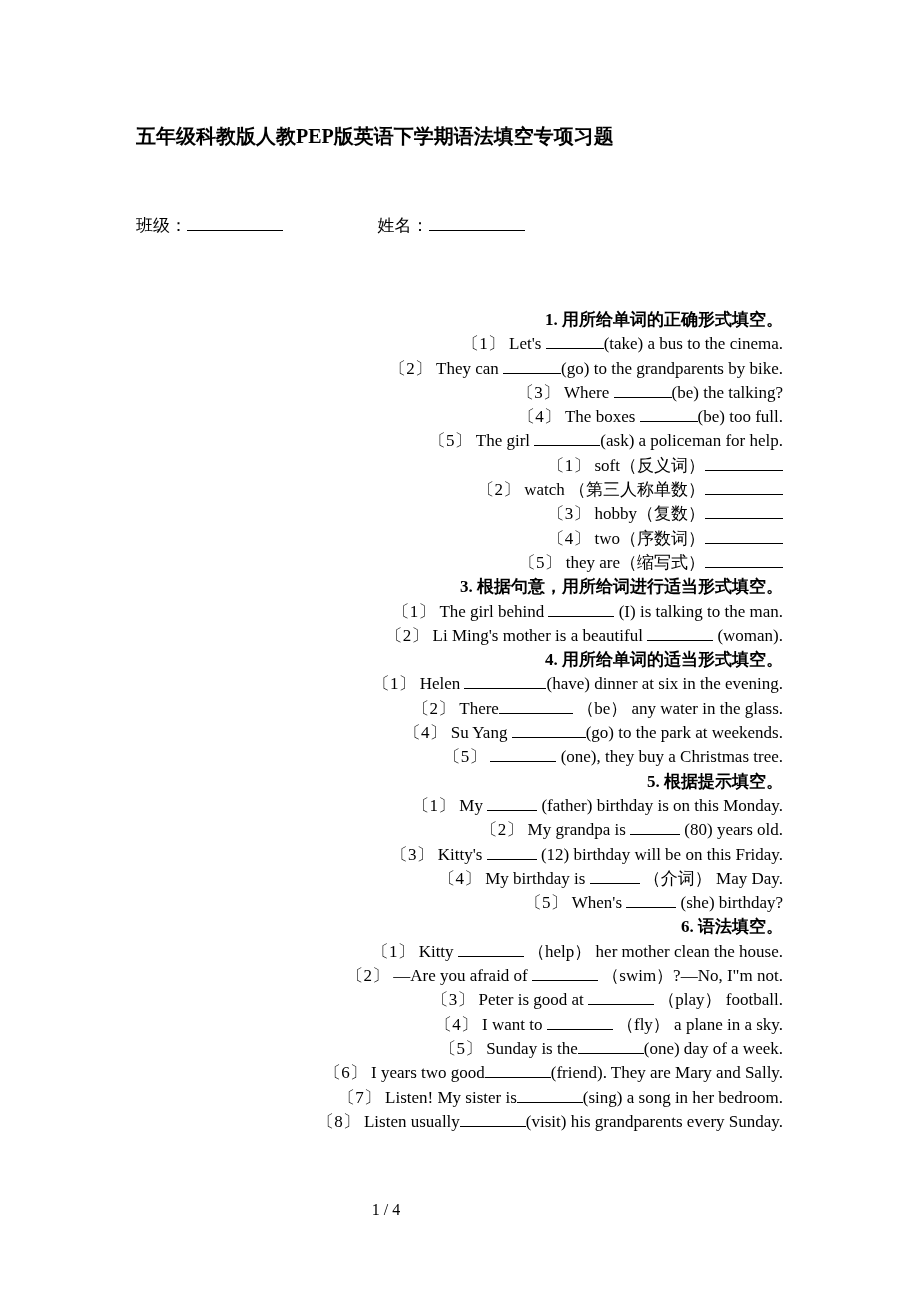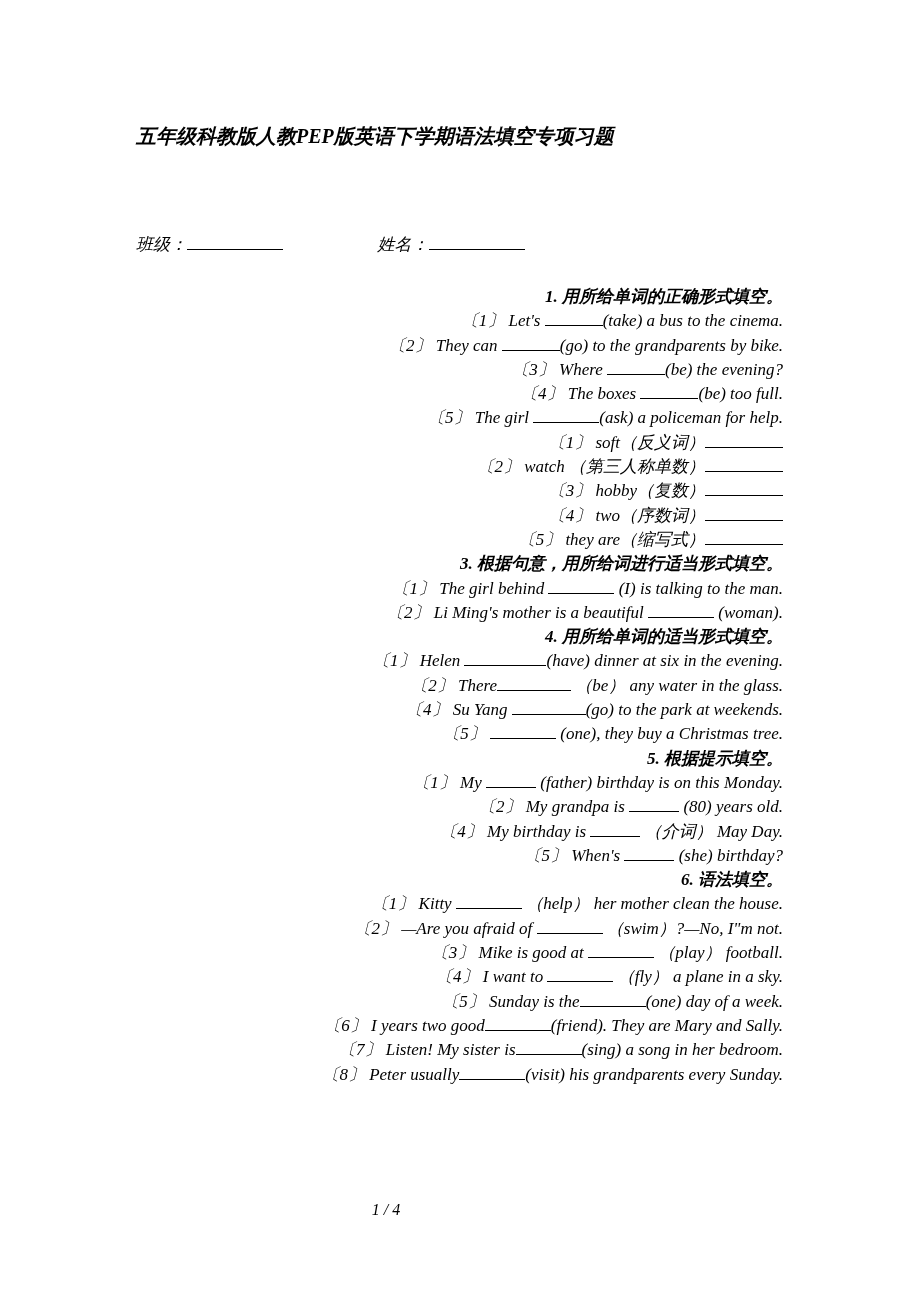--- a/index.html
+++ b/index.html
@@ -13,21 +13,20 @@
     position: relative;
     font-family: "Liberation Serif", "DejaVu Serif", serif;
     color: #000000;
     overflow: hidden;
   }
   .page {
     position: absolute;
     left: 0; top: 0;
     width: 920px;
     height: 1302px;
-    font-style: italic;
   }
 
   
   .doc-title {
     position: absolute;
     left: 136px;
     top: 122px;
     width: 650px;
     font-size: 20px;
     font-weight: bold;
@@ -41,36 +40,35 @@
     position: absolute;
     left: 136px;
     top: 213px;
     width: 650px;
     font-size: 17px;
     line-height: 26px;
   }
   .idline .field {
     display: inline-block;
     white-space: nowrap;
-    margin-top: 19px;
   }
   .idline .gap { display: inline-block; width: 86px; }
   .blank-rule {
     display: inline-block;
     border-bottom: 1px solid #000;
     height: 13px;
     vertical-align: baseline;
   }
   .rule-id { width: 96px; }
 
   
   .body-block {
     position: absolute;
     left: 100px;
-    top: 285px;
+    top: 308px;
     width: 683px;
     text-align: right;
     font-size: 17px;
     line-height: 24.3px;
   }
   .sec-head {
     font-weight: bold;
     white-space: nowrap;
   }
   .q-line {
@@ -110,47 +108,48 @@
   <div class="idline">
     <span class="field"><span>班级：</span><span class="blank-rule rule-id"></span></span>
     <span class="gap"></span>
     <span class="field"><span>姓名：</span><span class="blank-rule rule-id"></span></span>
   </div>
 
   <div class="body-block" id="body-block">
       <div class="sec-head">1. 用所给单词的正确形式填空。</div>
       <div class="q-line"><span class="bk">〔1〕</span><span> Let's </span><span class="u u-m"></span><span>(take) a bus to the cinema.</span></div>
       <div class="q-line"><span class="bk">〔2〕</span><span> They can </span><span class="u u-m"></span><span>(go) to the grandparents by bike.</span></div>
-      <div class="q-line"><span class="bk">〔3〕</span><span> Where </span><span class="u u-m"></span><span>(be) the evening?</span></div>
+      <div class="q-line"><span class="bk">〔3〕</span><span> Where </span><span class="u u-m"></span><span>(be) the talking?</span></div>
       <div class="q-line"><span class="bk">〔4〕</span><span> The boxes </span><span class="u u-m"></span><span>(be) too full.</span></div>
       <div class="q-line"><span class="bk">〔5〕</span><span> The girl </span><span class="u u-l"></span><span>(ask) a policeman for help.</span></div>
       <div class="q-line"><span class="bk">〔1〕</span><span> soft（反义词）</span><span class="u u-ans"></span><span></span></div>
       <div class="q-line"><span class="bk">〔2〕</span><span> watch （第三人称单数）</span><span class="u u-ans"></span><span></span></div>
       <div class="q-line"><span class="bk">〔3〕</span><span> hobby（复数）</span><span class="u u-ans"></span><span></span></div>
       <div class="q-line"><span class="bk">〔4〕</span><span> two（序数词）</span><span class="u u-ans"></span><span></span></div>
       <div class="q-line"><span class="bk">〔5〕</span><span> they are（缩写式）</span><span class="u u-ans"></span><span></span></div>
       <div class="sec-head">3. 根据句意，用所给词进行适当形式填空。</div>
       <div class="q-line"><span class="bk">〔1〕</span><span> The girl behind </span><span class="u u-l"></span><span> (I) is talking to the man.</span></div>
       <div class="q-line"><span class="bk">〔2〕</span><span> Li Ming's mother is a beautiful </span><span class="u u-l"></span><span> (woman).</span></div>
       <div class="sec-head">4. 用所给单词的适当形式填空。</div>
       <div class="q-line"><span class="bk">〔1〕</span><span> Helen </span><span class="u u-xxl"></span><span>(have) dinner at six in the evening.</span></div>
       <div class="q-line"><span class="bk">〔2〕</span><span> There</span><span class="u u-xl"></span><span> （be） any water in the glass.</span></div>
       <div class="q-line"><span class="bk">〔4〕</span><span> Su Yang </span><span class="u u-xl"></span><span>(go) to the park at weekends.</span></div>
       <div class="q-line"><span class="bk">〔5〕</span><span> </span><span class="u u-l"></span><span> (one), they buy a Christmas tree.</span></div>
       <div class="sec-head">5. 根据提示填空。</div>
       <div class="q-line"><span class="bk">〔1〕</span><span> My </span><span class="u u-s"></span><span> (father) birthday is on this Monday.</span></div>
       <div class="q-line"><span class="bk">〔2〕</span><span> My grandpa is </span><span class="u u-s"></span><span> (80) years old.</span></div>
+      <div class="q-line"><span class="bk">〔3〕</span><span> Kitty's </span><span class="u u-s"></span><span> (12) birthday will be on this Friday.</span></div>
       <div class="q-line"><span class="bk">〔4〕</span><span> My birthday is </span><span class="u u-s"></span><span> （介词） May Day.</span></div>
       <div class="q-line"><span class="bk">〔5〕</span><span> When's </span><span class="u u-s"></span><span> (she) birthday?</span></div>
       <div class="sec-head">6. 语法填空。</div>
       <div class="q-line"><span class="bk">〔1〕</span><span> Kitty </span><span class="u u-l"></span><span> （help） her mother clean the house.</span></div>
       <div class="q-line"><span class="bk">〔2〕</span><span> —Are you afraid of </span><span class="u u-l"></span><span> （swim）?—No, I"m not.</span></div>
-      <div class="q-line"><span class="bk">〔3〕</span><span> Mike is good at </span><span class="u u-l"></span><span> （play） football.</span></div>
+      <div class="q-line"><span class="bk">〔3〕</span><span> Peter is good at </span><span class="u u-l"></span><span> （play） football.</span></div>
       <div class="q-line"><span class="bk">〔4〕</span><span> I want to </span><span class="u u-l"></span><span> （fly） a plane in a sky.</span></div>
       <div class="q-line"><span class="bk">〔5〕</span><span> Sunday is the</span><span class="u u-l"></span><span>(one) day of a week.</span></div>
       <div class="q-line"><span class="bk">〔6〕</span><span> I years two good</span><span class="u u-l"></span><span>(friend). They are Mary and Sally.</span></div>
       <div class="q-line"><span class="bk">〔7〕</span><span> Listen! My sister is</span><span class="u u-l"></span><span>(sing) a song in her bedroom.</span></div>
-      <div class="q-line"><span class="bk">〔8〕</span><span> Peter usually</span><span class="u u-l"></span><span>(visit) his grandparents every Sunday.</span></div>
+      <div class="q-line"><span class="bk">〔8〕</span><span> Listen usually</span><span class="u u-l"></span><span>(visit) his grandparents every Sunday.</span></div>
     </div>
 
   <div class="footer">1 / 4</div>
 
 </div>
 
 </body></html>

